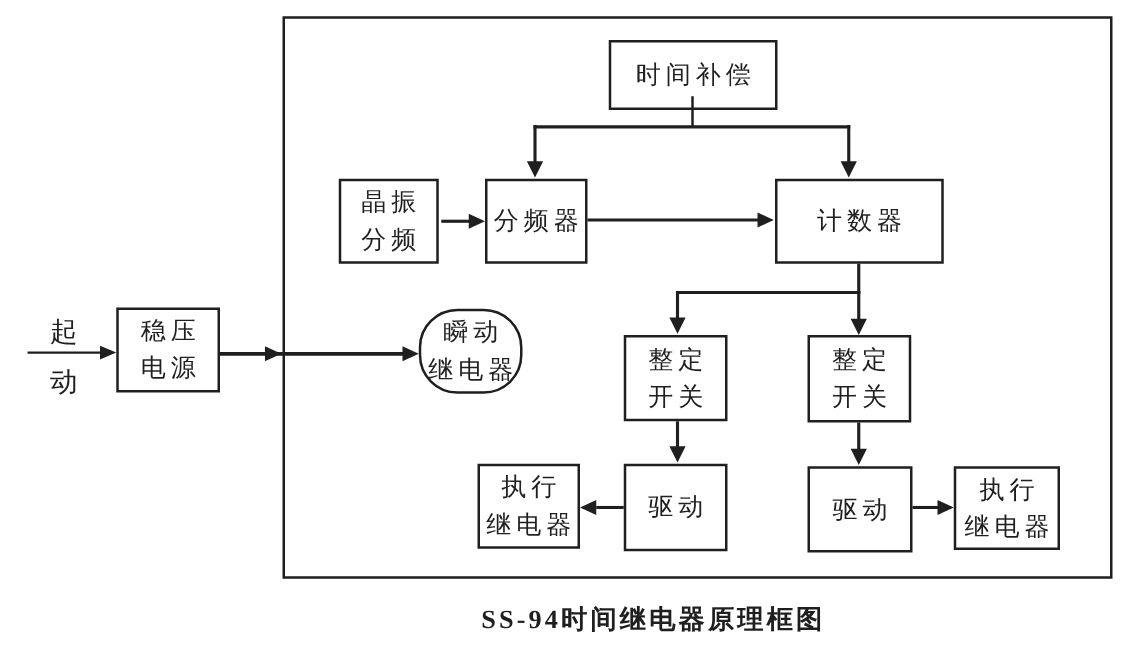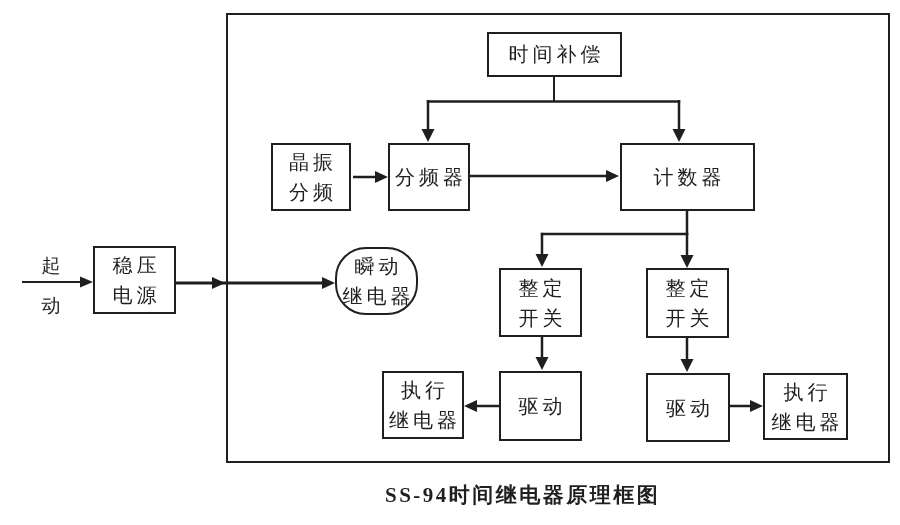--- a/index.html
+++ b/index.html
@@ -36,37 +36,37 @@
     justify-content:center;
     text-align:center;
     font-size:20px;
     letter-spacing:4px;
     line-height:30px;
     padding-left:4px; 
     white-space:nowrap;
   }
   .node span{display:block;}
   
-  #n-time-comp   {left:487px;top:32px; width:135px;height:45px;line-height:41px;}
+  #n-time-comp   {left:487px;top:32px; width:135px;height:56px;line-height:41px;}
   #n-crystal     {left:271px;top:143px;width:80px; height:68px;}
   #n-divider     {left:388px;top:143px;width:82px; height:68px;}
   #n-counter     {left:620px;top:143px;width:135px;height:68px;}
   #n-power       {left:93px; top:246px;width:83px; height:68px;text-align:center;}
   #n-inst-relay  {left:335px;top:247px;width:83px; height:68px;border-radius:31px;}
   #n-setsw-l     {left:499px;top:268px;width:83px; height:69px;}
   #n-setsw-r     {left:646px;top:268px;width:83px; height:70px;}
   #n-drive-l     {left:499px;top:371px;width:83px; height:70px;}
   #n-drive-r     {left:646px;top:373px;width:84px; height:69px;}
   #n-exec-l      {left:382px;top:371px;width:82px; height:68px;}
   #n-exec-r      {left:763px;top:373px;width:85px; height:67px;}
   .start-label{
     position:absolute;
     left:30px;top:246px;width:42px;
     text-align:center;
-    font-size:19px;
+    font-size:22px;
     line-height:40px;
   }
   .caption{
     position:absolute;
     left:385px;top:481px;
     font-size:21px;
     letter-spacing:2.5px;
     white-space:nowrap;
     font-weight:bold;
   }

